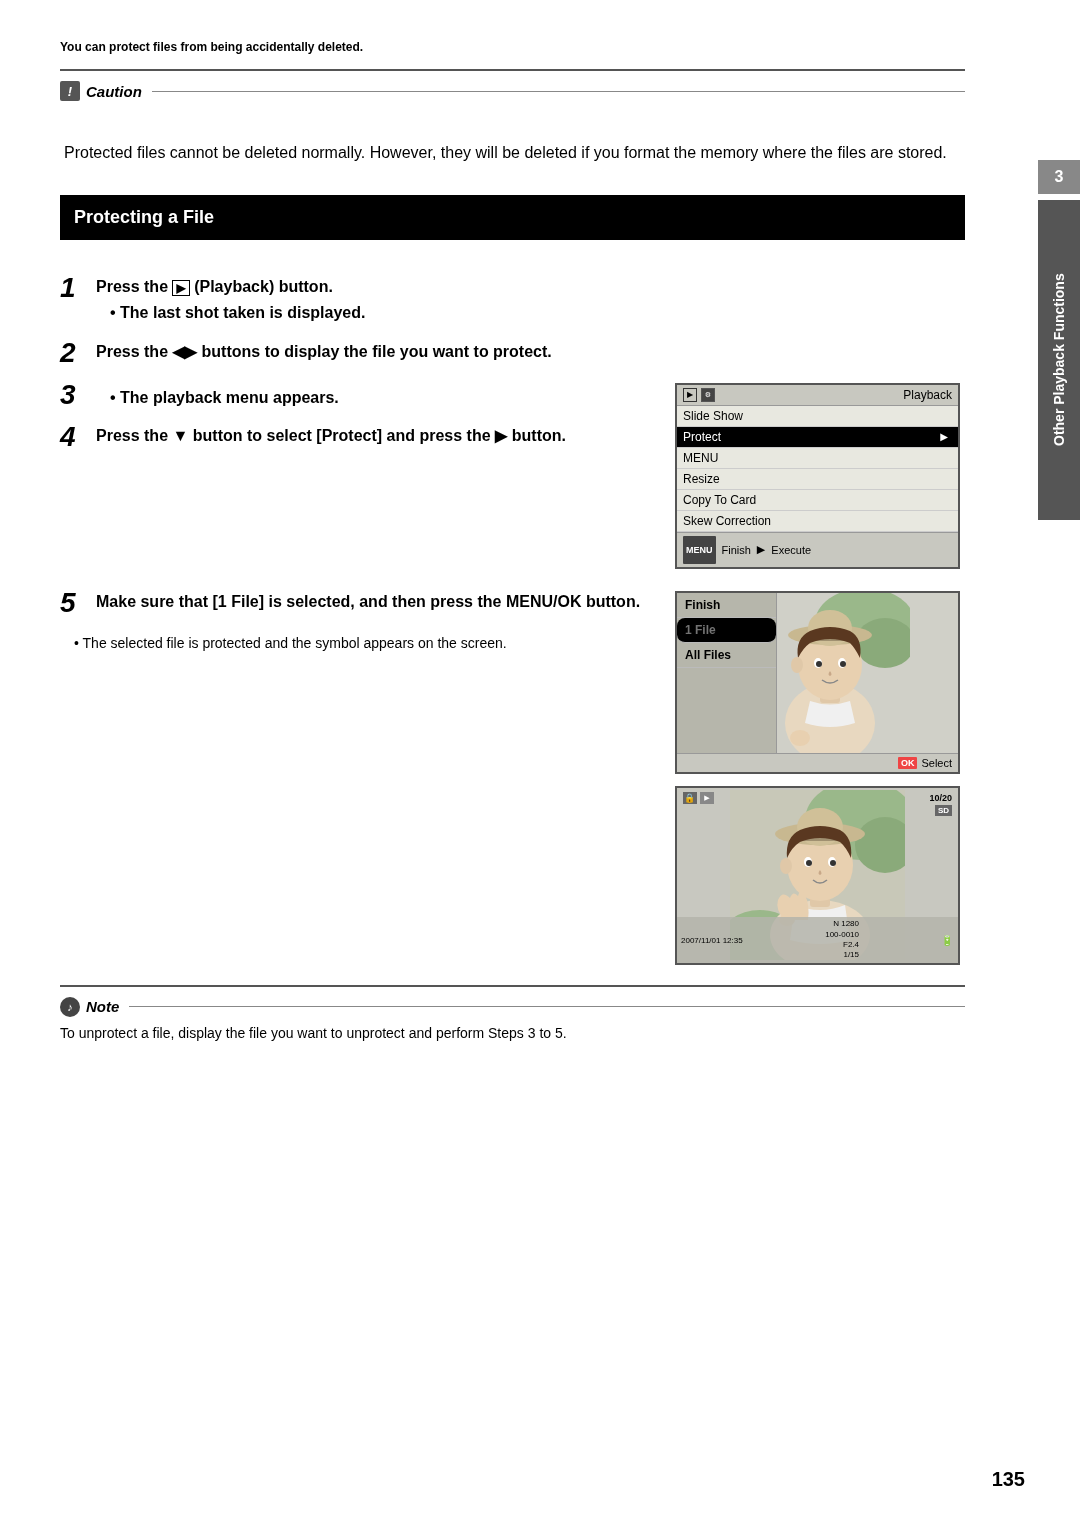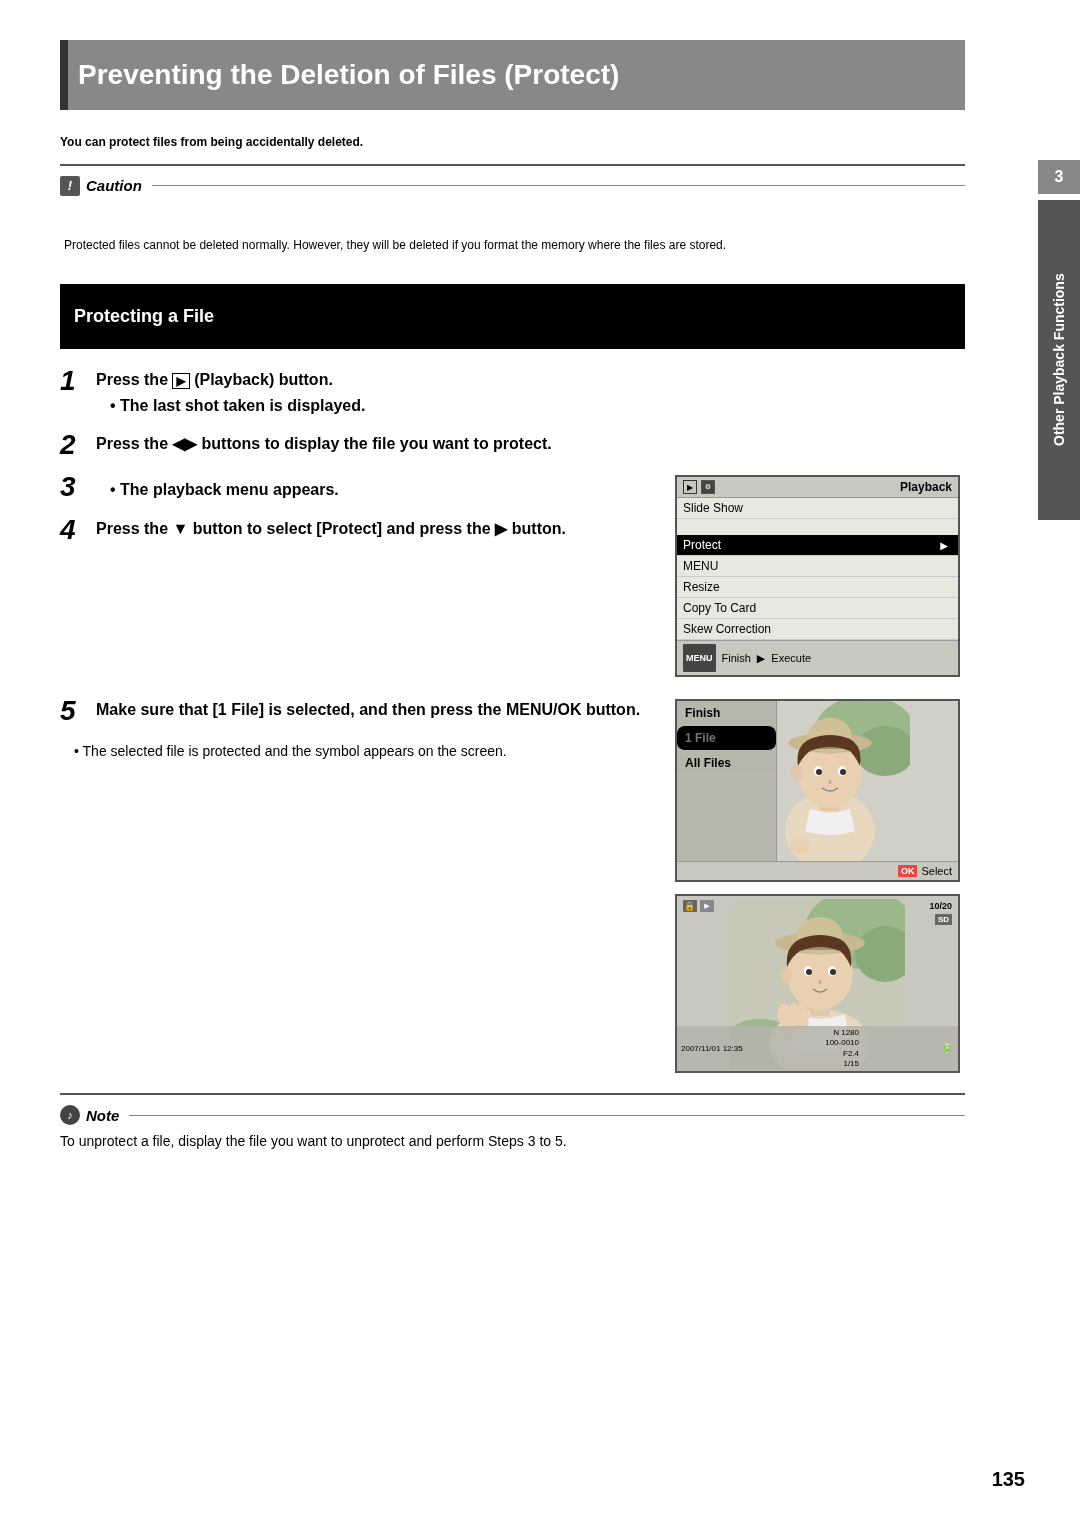--- a/index.html
+++ b/index.html
@@ -114,34 +114,34 @@
       font-style: italic;
       width: 20px;
       height: 20px;
       display: inline-flex;
       align-items: center;
       justify-content: center;
       font-size: 13px;
       border-radius: 2px;
     }
     .caution-text {
-      font-size: 12px;
+      font-size: 16px;
       line-height: 1.5;
       padding-left: 4px;
       margin-top: 40px;
     }
 
     
     .section-header {
       background: #000;
       color: #fff;
-      padding: 22px 14px;
+      padding: 12px 14px;
       font-size: 18px;
       font-weight: bold;
-      margin-bottom: 20px;
+      margin-bottom: 36px;
     }
 
     
     .step {
       display: flex;
       align-items: flex-start;
       margin-bottom: 16px;
     }
     .step-number {
       font-size: 28px;
@@ -219,35 +219,34 @@
       border: 1px solid #555;
       background: #444;
       display: flex;
       align-items: center;
       justify-content: center;
       font-size: 8px;
       color: #fff;
     }
     .screen-title {
       font-size: 12px;
-      font-weight: bold;
+      font-weight: normal;
     }
     .screen-menu-item {
       padding: 3px 10px 3px 6px;
       border-bottom: 1px solid #ccc;
       display: flex;
       justify-content: space-between;
       align-items: center;
       font-size: 12px;
       background: #e8e8e0;
     }
     .screen-menu-item.highlighted {
       background: #000;
       color: #fff;
-      margin-top: 16px;
     }
     .arrow-right {
       font-size: 10px;
     }
     .screen-footer {
       display: flex;
       align-items: center;
       padding: 3px 6px;
       background: #c8c8c0;
       border-top: 1px solid #999;
@@ -471,23 +470,20 @@
   <div class="chapter-number">
     <span>3</span>
   </div>
 
   <div class="sidebar-tab">
     <span>Other Playback Functions</span>
   </div>
 
   <div class="main-content">
 
-    <div class="title-block">
-      <h1>Preventing the Deletion of Files (Protect)</h1>
-    </div>
 
     <p class="intro-text">You can protect files from being accidentally deleted.</p>
 
     <div class="caution-box">
       <div class="caution-title">
         <span class="caution-icon">!</span>
         <em>Caution</em>
         <span style="flex:1; border-top: 1px solid #888; margin-left:4px;"></span>
       </div>
       <p class="caution-text">Protected files cannot be deleted normally. However, they will be deleted if you format the memory where the files are stored.</p>

